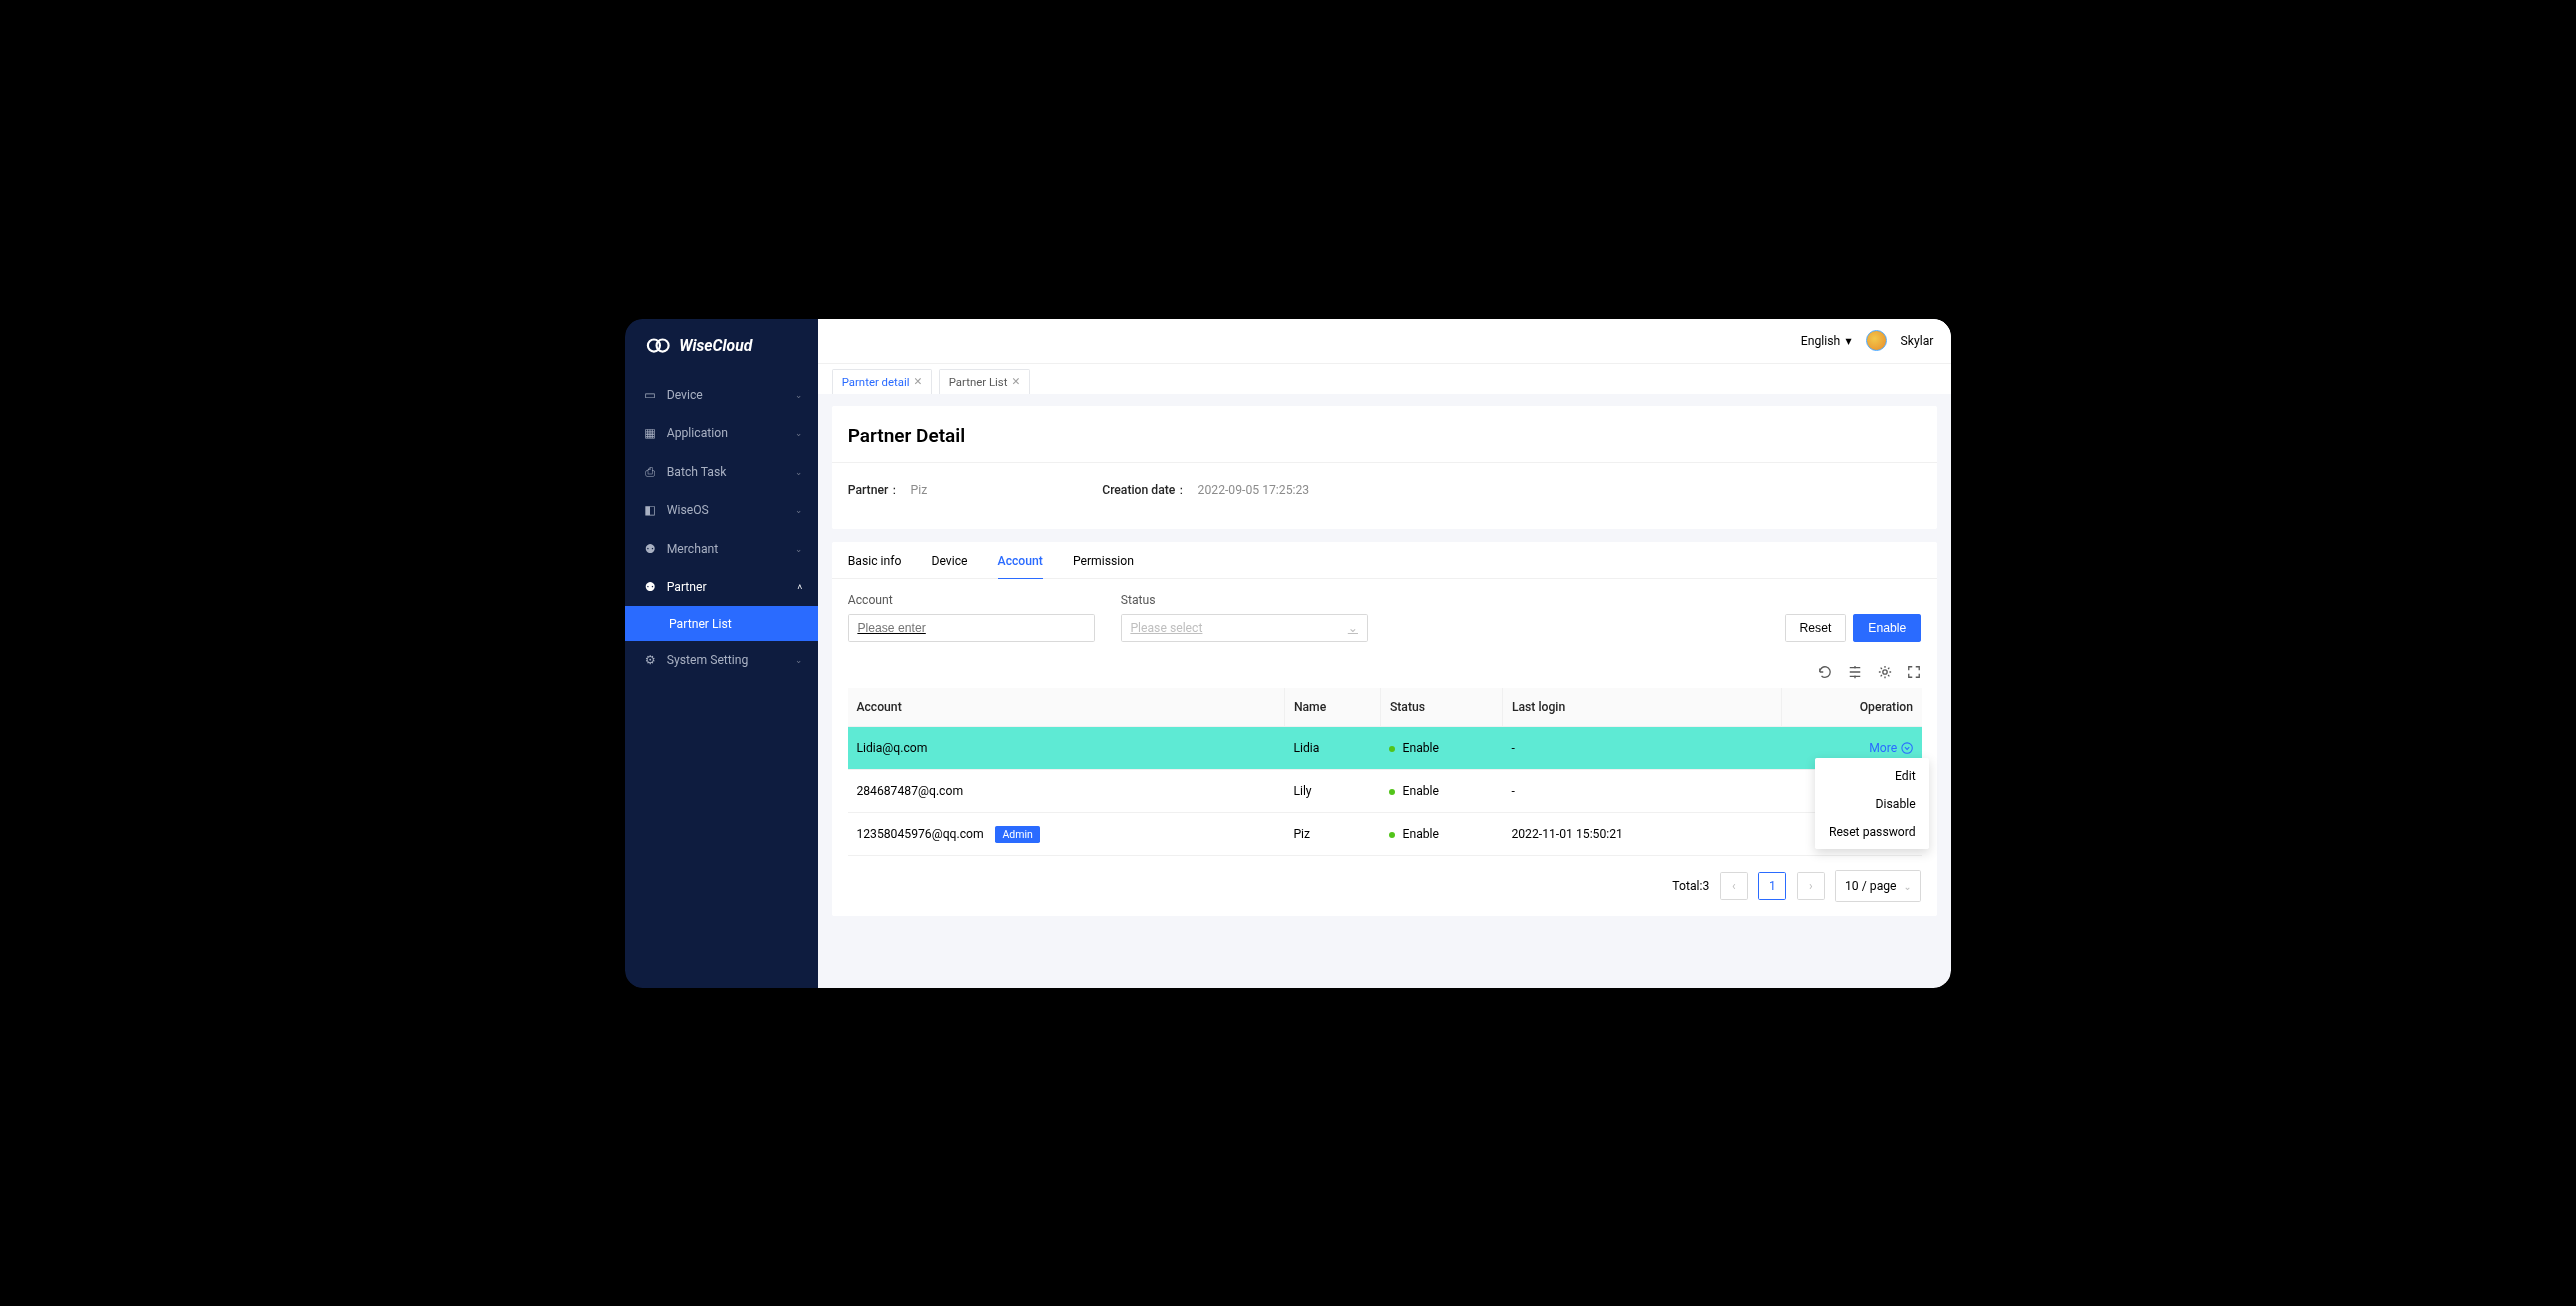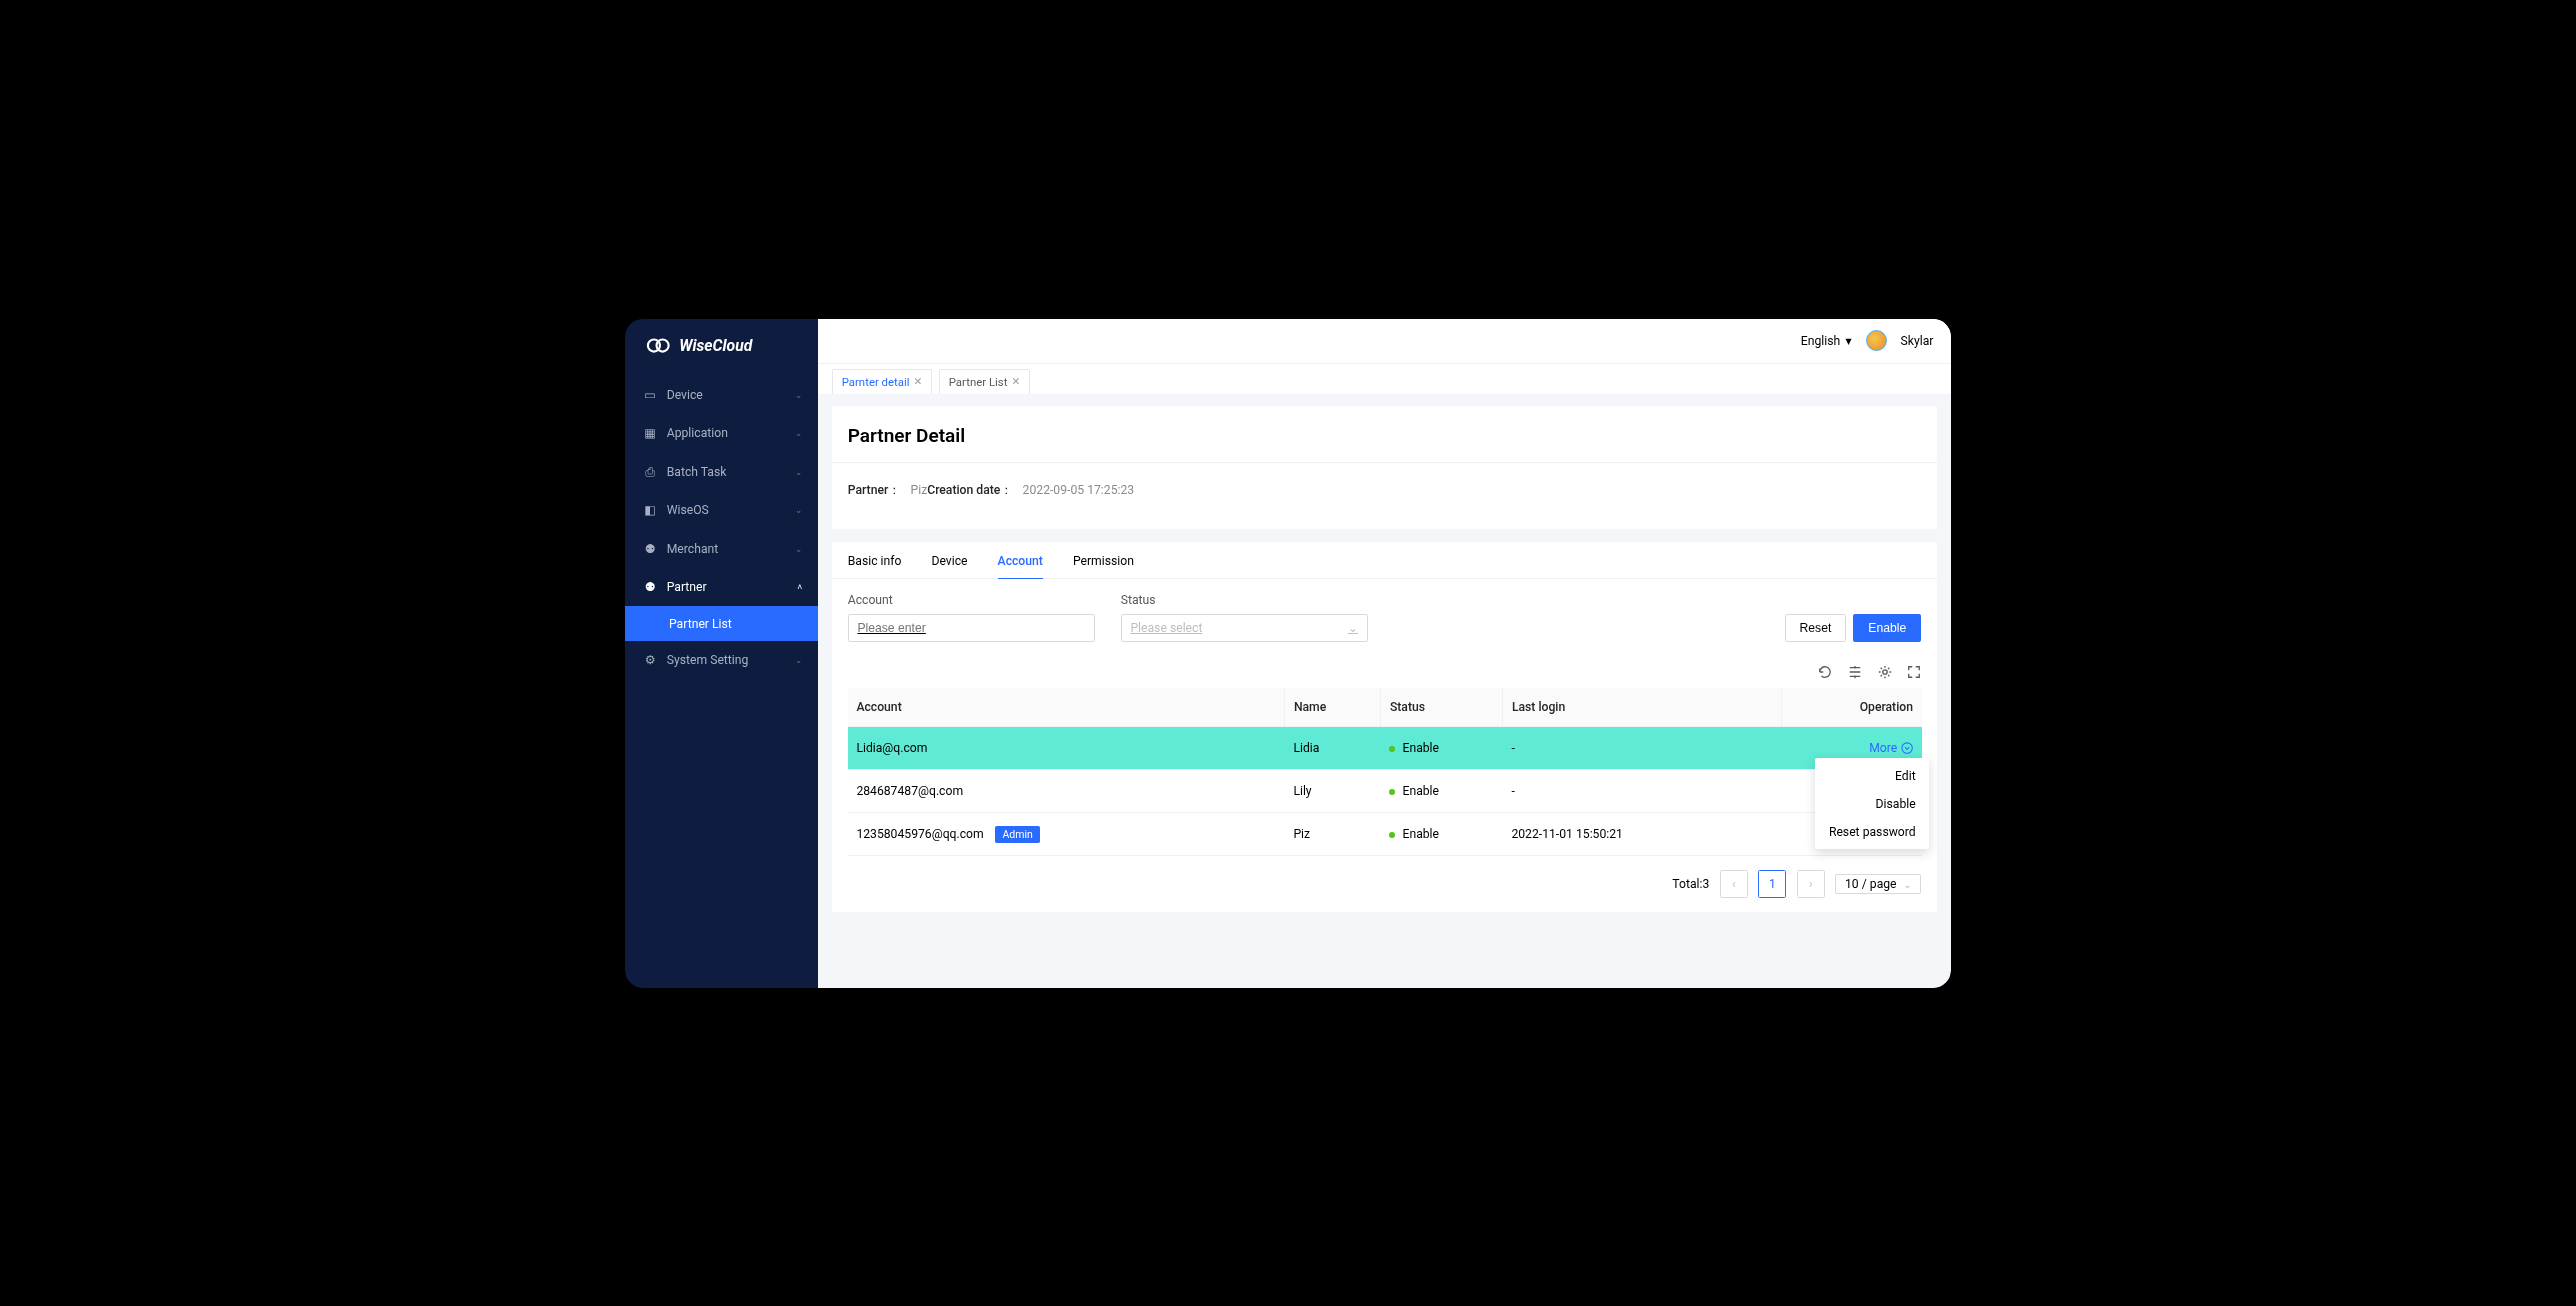--- a/index.html
+++ b/index.html
@@ -22,21 +22,21 @@
 .avatar { width: 21px; height: 21px; border-radius: 50%; background: radial-gradient(circle at 40% 40%, #f2c84b 0%, #e88b2a 100%); border: 1.7px solid #4aa8ff; }
 .username { font-size: 12.2px; }
 .tabs-bar { background: #fff; padding: 5.2px 14px 0 14px; display: flex; gap: 7px; border-top: 0.9px solid #f0f0f0; }
 .tab-chip { border: 0.9px solid #e5e7eb; border-bottom: none; border-radius: 1.7px 1.7px 0 0; padding: 5.2px 8.7px; font-size: 11.4px; display: flex; align-items: center; gap: 4px; cursor: pointer; color: #595959; }
 .tab-chip.active { color: #2a6bff; }
 .tab-close { font-size: 10.5px; color: #a0a0a0; cursor: pointer; }
 .content { padding: 12.2px 14px; flex: 1; overflow: auto; }
 .card { background: #fff; border-radius: 1.7px; }
 .card + .card { margin-top: 12.2px; }
 .page-title { padding: 17.5px 15.7px 15.7px; font-size: 19px; font-weight: 600; border-bottom: 0.9px solid #f0f0f0; }
-.info-row { padding: 19px 15.7px 30px; display: flex; font-size: 12.2px; }
+.info-row { padding: 19px 15.7px 30px; display: flex; gap: 175px; font-size: 12.2px; }
 .info-label { color: #262626; font-weight: 500; }
 .info-value { color: #8c8c8c; margin-left: 7px; }
 .detail-tabs { display: flex; gap: 30px; padding: 12.2px 15.7px 0; border-bottom: 0.9px solid #f0f0f0; }
 .detail-tab { padding-bottom: 10.5px; font-size: 12.2px; cursor: pointer; }
 .detail-tab.active { color: #2a6bff; border-bottom: 1.7px solid #2a6bff; margin-bottom: -0.9px; font-weight: 500; }
 .filter-row { padding: 14px 15.7px; display: flex; align-items: end; gap: 26px; }
 .filter-group { display: flex; flex-direction: column; gap: 7px; }
 .filter-group label { font-size: 12.2px; color: #595959; }
 .input, .select { height: 28px; border: 0.9px solid #d9d9d9; border-radius: 1.7px; padding: 0 8.7px; font-size: 12.2px; outline: none; text-decoration: underline; }
 .input { width: 247px; }
@@ -53,21 +53,21 @@
 .table tbody td { padding: 14px 8.7px; border-bottom: 0.9px solid #f0f0f0; }
 .table tbody tr.hover { background: #5eead4; }
 .status-dot { display: inline-block; width: 6.1px; height: 6.1px; border-radius: 50%; background: #52c41a; margin-right: 7px; }
 .admin-badge { background: #2a6bff; color: #fff; font-size: 10.5px; padding: 1.7px 7px; border-radius: 1.7px; margin-left: 8.7px; }
 .more-link { color: #2a6bff; cursor: pointer; display: inline-flex; align-items: center; gap: 3.5px; float: right; }
 .dropdown-menu { position: absolute; background: #fff; box-shadow: 0 3.5px 10.5px rgba(0,0,0,0.15); border-radius: 1.7px; padding: 3.5px 0; min-width: 114px; }
 .dropdown-menu div { padding: 7px 13px; cursor: pointer; font-size: 12.2px; text-align: right; }
 .pagination { padding: 14px 15.7px; display: flex; align-items: center; justify-content: flex-end; gap: 10.5px; font-size: 12.2px; }
 .pager-btn { width: 28px; height: 28px; border: 0.9px solid #d9d9d9; background: #fff; display: flex; align-items: center; justify-content: center; cursor: pointer; border-radius: 1.7px; color: #bfbfbf; }
 .pager-btn.active { border-color: #2a6bff; color: #2a6bff; }
-.page-size { height: 20px; border: 0.9px solid #d9d9d9; padding: 0 8.7px; display: flex; align-items: center; gap: 7px; cursor: pointer; border-radius: 1.7px; }
+.page-size { height: 32px; border: 0.9px solid #d9d9d9; padding: 0 8.7px; display: flex; align-items: center; gap: 7px; cursor: pointer; border-radius: 1.7px; }
 .op-cell { text-align: right; position: relative; }
 </style>
 </head>
 <body>
 
 <div class="app-frame">
   <aside class="sidebar">
     <div class="logo-area">
       <svg class="logo-icon" viewBox="0 0 28 22" fill="none" stroke="#fff" stroke-width="2.5">
         <circle cx="9" cy="11" r="7"></circle>

